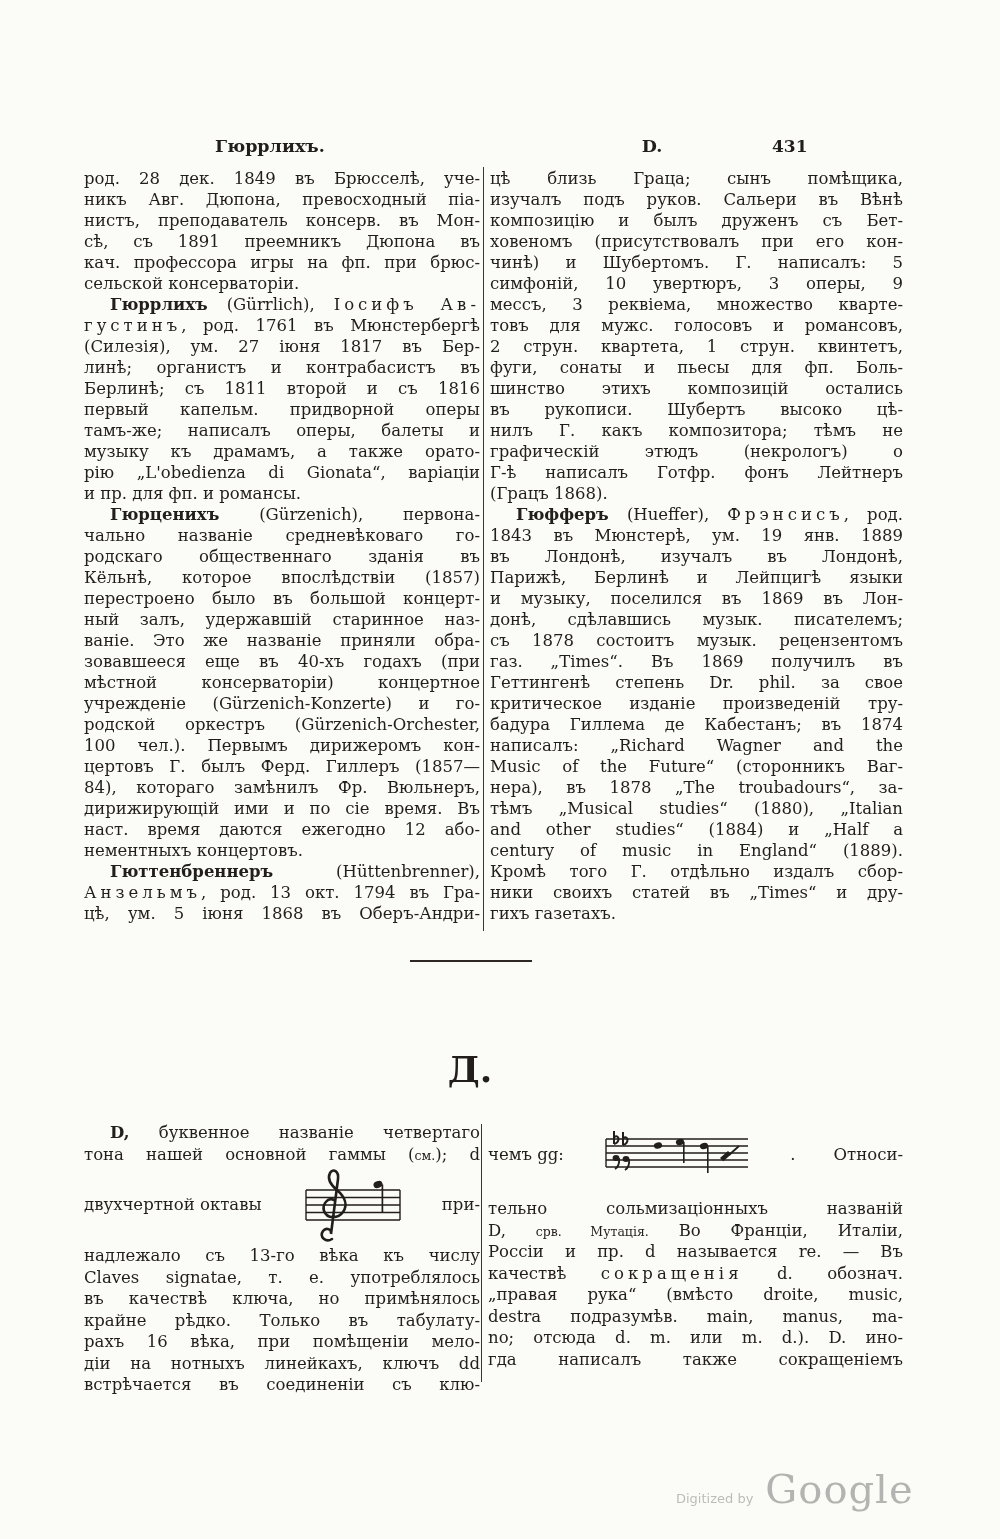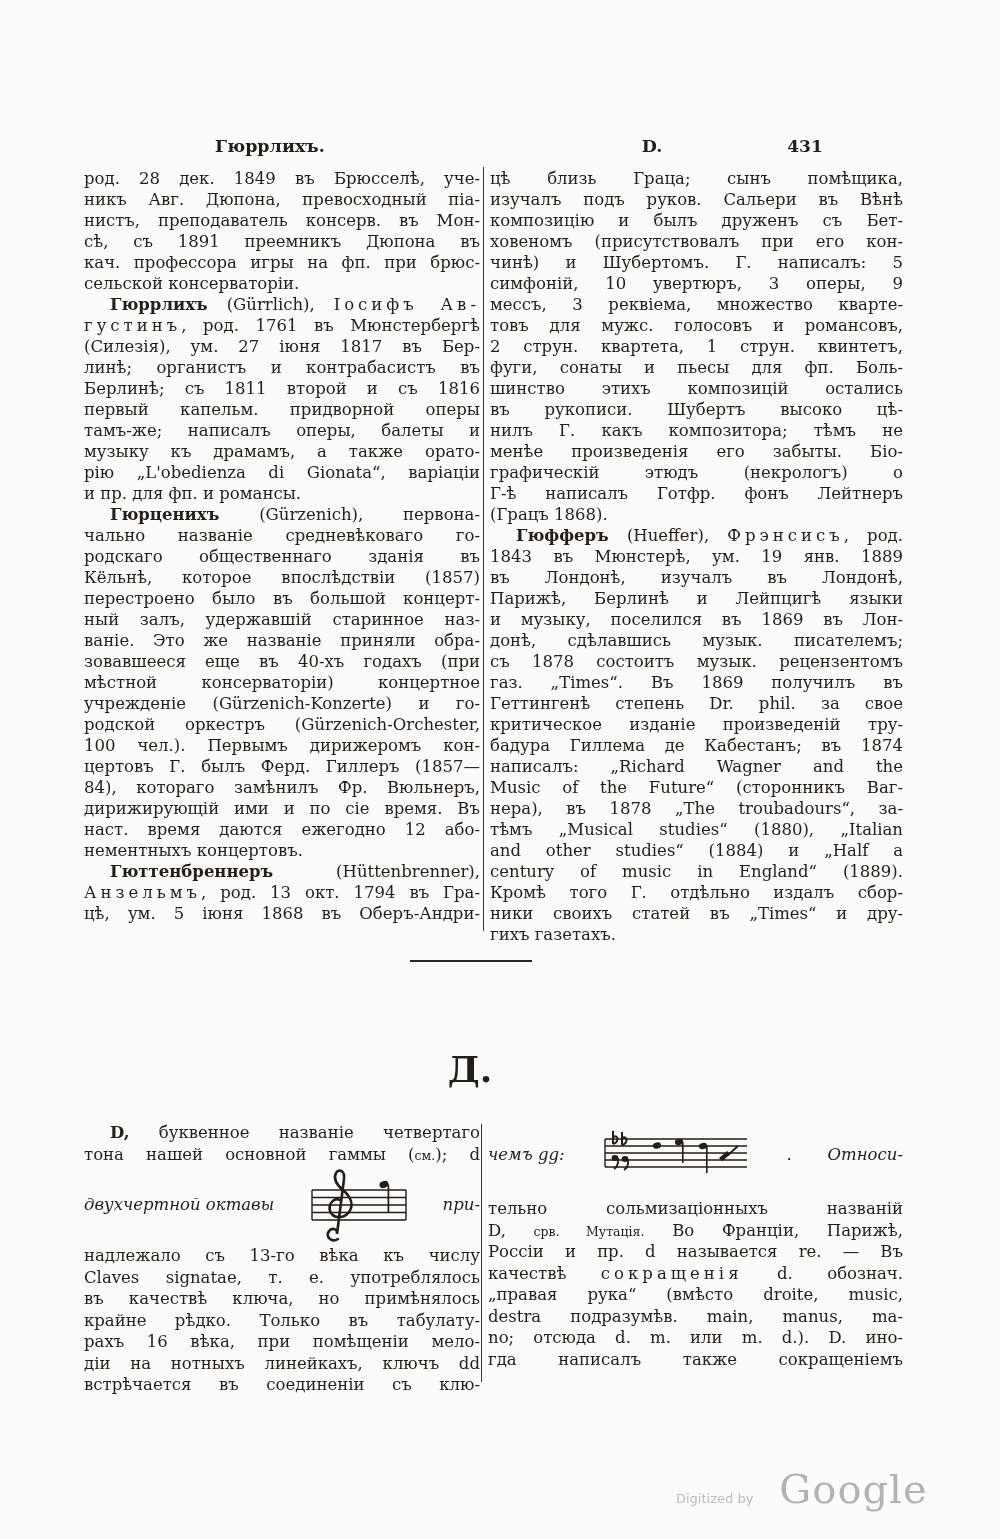--- a/index.html
+++ b/index.html
@@ -4,21 +4,21 @@
 <style>
   html,body{margin:0;padding:0;background:#fbfbf8;}
   .page{position:relative;width:1000px;height:1539px;background:#fbfbf8;
         font-family:"DejaVu Serif","Liberation Serif",serif;color:#221e19;overflow:hidden;}
 
   
   .hdr-left{position:absolute;left:84px;top:136px;width:372px;text-align:center;
             font-weight:bold;font-size:17.5px;}
   .hdr-center{position:absolute;left:602px;top:136px;width:100px;text-align:center;
             font-weight:bold;font-size:17.5px;}
-  .hdr-page{position:absolute;left:772px;top:136px;width:66px;text-align:center;
+  .hdr-page{position:absolute;left:772px;top:136px;width:66px;text-align:left;
             font-weight:bold;font-size:17px;}
 
   
   .col{position:absolute;top:168px;font-size:16.5px;}
   .col-left{left:84px;width:396px;}
   .col-right{left:490px;width:413px;}
   .vrule-top{position:absolute;left:483px;top:167px;width:1px;height:764px;background:#3a342d;}
   .vrule-bottom{position:absolute;left:481px;top:1124px;width:1px;height:258px;background:#3a342d;}
 
   .ln{height:21px;line-height:21px;text-align:justify;text-align-last:justify;}
@@ -31,27 +31,27 @@
 
   
   .divider{position:absolute;left:410px;top:960px;width:122px;height:2px;background:#2c2722;}
   .big-heading{position:absolute;left:408px;top:1048px;width:124px;text-align:center;
                font-size:36px;font-weight:bold;}
 
   
   .col-bleft{position:absolute;left:84px;top:1122px;width:396px;font-size:16.5px;}
   .col-bright{position:absolute;left:488px;top:1128px;width:415px;font-size:16.5px;}
   .music-row{display:flex;align-items:center;justify-content:space-between;}
-  .music-row .mtxt{white-space:nowrap;line-height:21.5px;font-style:italic;}
+  .music-row .mtxt{white-space:nowrap;line-height:21.5px;}
   .mrow-left{height:78px;margin:1px 0;}
   .mrow-right{height:54px;margin-bottom:16px;}
   .staff-ink{stroke:#221e19;}
 
   
-  .wm{position:absolute;left:676px;top:1466px;display:flex;align-items:baseline;gap:26px;}
+  .wm{position:absolute;left:676px;top:1466px;display:flex;align-items:baseline;gap:12px;}
   .wm-prefix{font-family:"DejaVu Sans","Liberation Sans",sans-serif;font-size:13px;color:#bcbcba;}
   .wm-brand{font-size:40px;color:#b3b3b1;letter-spacing:1px;}
 </style>
 </head>
 <body>
 
 <div class="page">
 
   <div class="hdr-left">Гюррлихъ.</div>
   <div class="hdr-center">D.</div>
@@ -112,21 +112,20 @@
         <div class="ln"><span class="sg-n">ховеномъ (присутствовалъ при его кон-</span></div>
         <div class="ln"><span class="sg-n">чинѣ) и Шубертомъ. Г. написалъ: 5</span></div>
         <div class="ln"><span class="sg-n">симфоній, 10 увертюръ, 3 оперы, 9</span></div>
         <div class="ln"><span class="sg-n">мессъ, 3 реквіема, множество кварте-</span></div>
         <div class="ln"><span class="sg-n">товъ для мужс. голосовъ и романсовъ,</span></div>
         <div class="ln"><span class="sg-n">2 струн. квартета, 1 струн. квинтетъ,</span></div>
         <div class="ln"><span class="sg-n">фуги, сонаты и пьесы для фп. Боль-</span></div>
         <div class="ln"><span class="sg-n">шинство этихъ композицій остались</span></div>
         <div class="ln"><span class="sg-n">въ рукописи. Шубертъ высоко цѣ-</span></div>
         <div class="ln"><span class="sg-n">нилъ Г. какъ композитора; тѣмъ не</span></div>
-        <div class="ln"><span class="sg-n">менѣе произведенія его забыты. Біо-</span></div>
         <div class="ln"><span class="sg-n">графическій этюдъ (некрологъ) о</span></div>
         <div class="ln"><span class="sg-n">Г-ѣ написалъ Готфр. фонъ Лейтнеръ</span></div>
         <div class="ln end"><span class="sg-n">(Грацъ 1868).</span></div>
       </div>
       <div class="para">
         <div class="ln ind"><span class="sg-b">Гюфферъ</span><span class="sg-n"> (Hueffer), </span><span class="sg-sp">Фрэнсисъ</span><span class="sg-n">, род.</span></div>
         <div class="ln"><span class="sg-n">1843 въ Мюнстерѣ, ум. 19 янв. 1889</span></div>
         <div class="ln"><span class="sg-n">въ Лондонѣ, изучалъ въ Лондонѣ,</span></div>
         <div class="ln"><span class="sg-n">Парижѣ, Берлинѣ и Лейпцигѣ языки</span></div>
         <div class="ln"><span class="sg-n">и музыку, поселился въ 1869 въ Лон-</span></div>
@@ -217,21 +216,21 @@
         <g>
           <path d="M118 29 l8 -7 l3.2 3.2 l-8 7 z" fill="#221e19"></path>
           <path d="M127 26 l10 -9" stroke="#221e19" stroke-width="1.8" fill="none"></path>
         </g>
       </svg>
       <span class="mtxt">.</span>
       <span class="mtxt">Относи-</span>
     </div>
     <div>
         <div class="ln"><span class="sg-n">тельно сольмизаціонныхъ названій</span></div>
-        <div class="ln"><span class="sg-n">D, </span><span class="sg-sm">срв. Мутація.</span><span class="sg-n"> Во Франціи, Парижѣ,</span></div>
+        <div class="ln"><span class="sg-n">D, </span><span class="sg-sm">срв. Мутація.</span><span class="sg-n"> Во Франціи, Италіи,</span></div>
         <div class="ln"><span class="sg-n">Россіи и пр. d называется re. — Въ</span></div>
         <div class="ln"><span class="sg-n">качествѣ </span><span class="sg-sp">сокращенія</span><span class="sg-n"> d. обознач.</span></div>
         <div class="ln"><span class="sg-n">„правая рука“ (вмѣсто droite, music,</span></div>
         <div class="ln"><span class="sg-n">destra подразумѣв. main, manus, ma-</span></div>
         <div class="ln"><span class="sg-n">no; отсюда d. m. или m. d.). D. ино-</span></div>
         <div class="ln"><span class="sg-n">гда написалъ также сокращеніемъ</span></div>
       </div>
   </div>
 
   <div class="wm">

